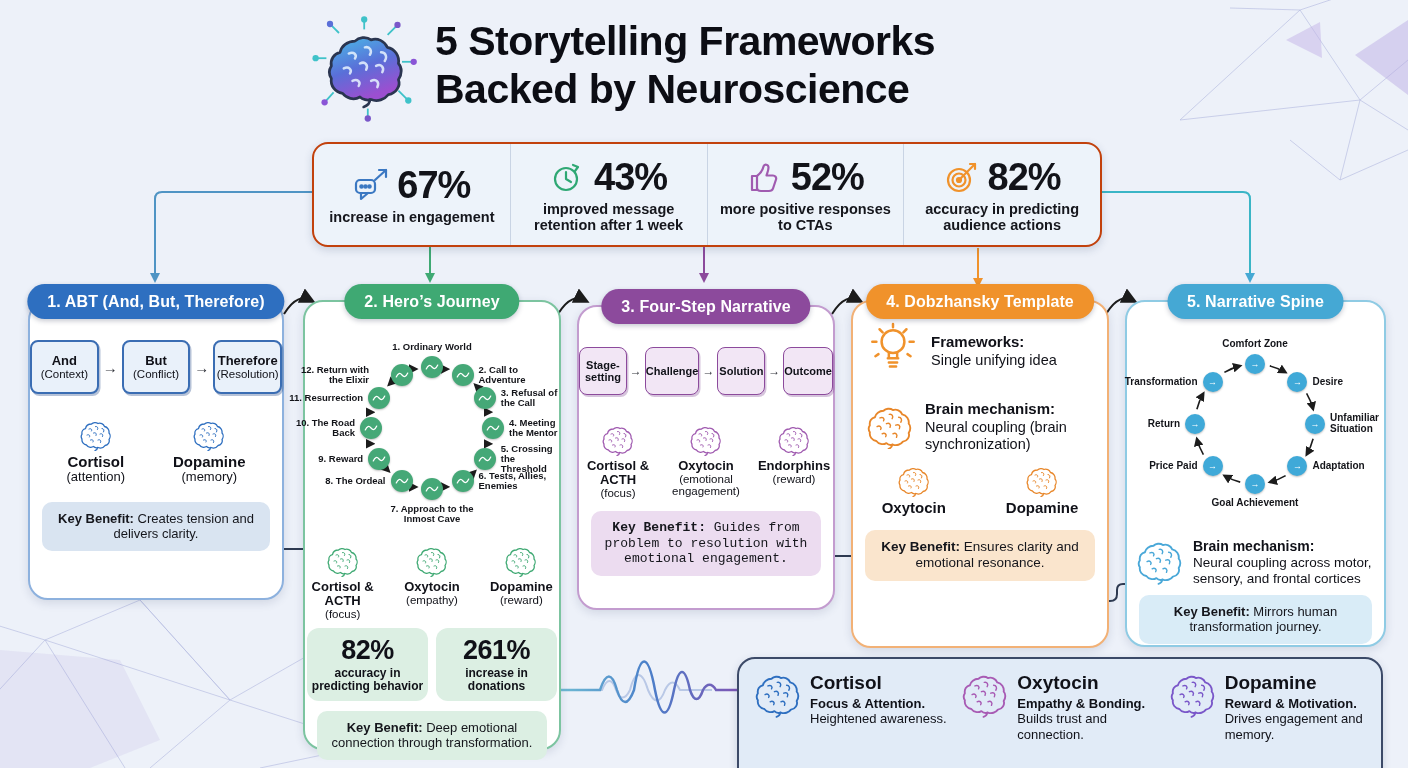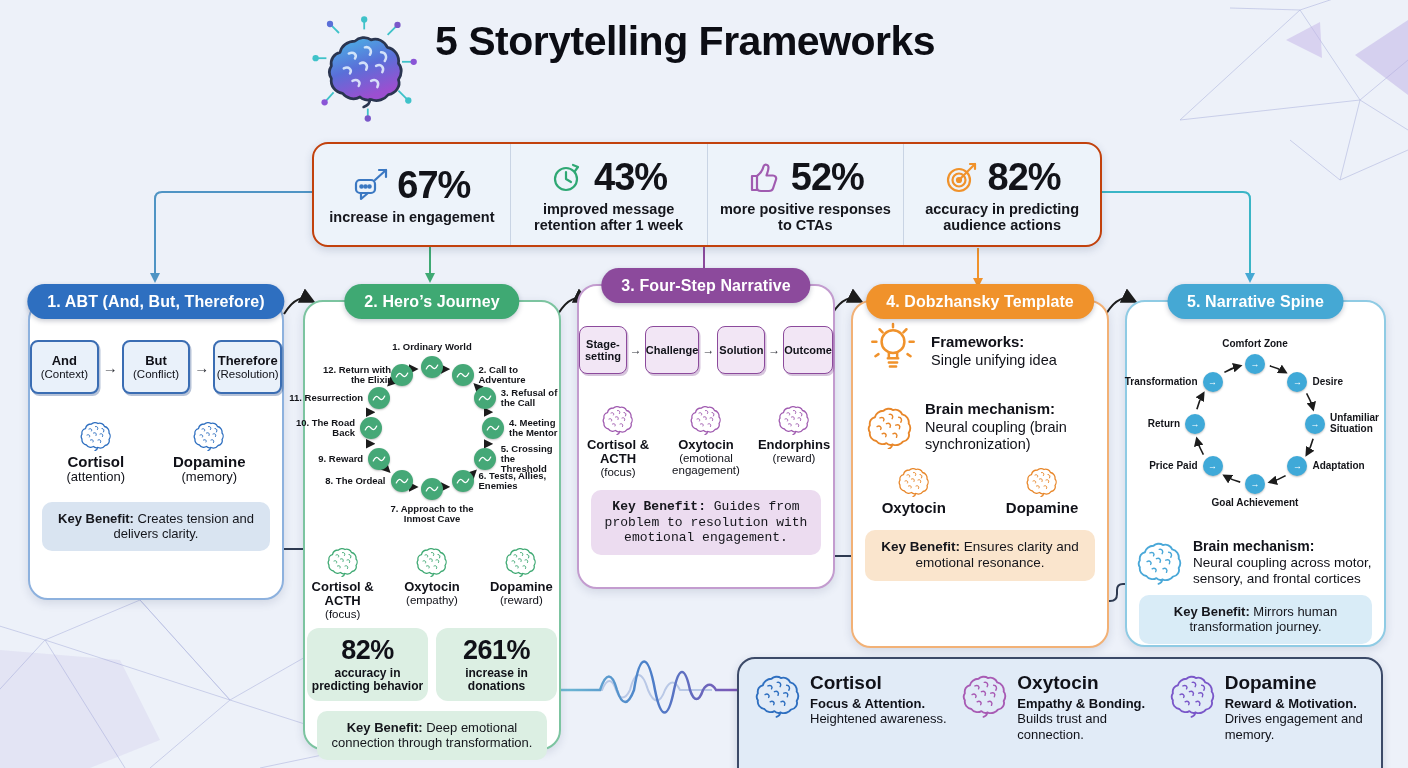--- a/index.html
+++ b/index.html
@@ -24,21 +24,21 @@
   .stat-cell{flex:1;display:flex;flex-direction:column;align-items:center;justify-content:center;padding:6px 4px;}
   .stat-cell + .stat-cell{border-left:1.5px solid #c9d4e4;}
   .stat-top{display:flex;align-items:center;gap:8px;}
   .stat-value{font-size:38px;font-weight:800;letter-spacing:-1px;color:#121319;}
   .stat-caption{font-size:14.5px;font-weight:700;text-align:center;line-height:1.12;margin-top:2px;color:#15161c;}
   
   .card{position:absolute;background:#ffffff;border-radius:20px;z-index:2;
     box-shadow:0 3px 10px rgba(40,60,100,.14);}
   #card-abt{left:28px;top:300px;width:252px;height:296px;border:2px solid #8db1de;}
   #card-hero{left:303px;top:300px;width:254px;height:446px;border:2px solid #7cc4a0;}
-  #card-four{left:577px;top:284px;width:254px;height:301px;border:2px solid #c39ccf;}
+  #card-four{left:577px;top:305px;width:254px;height:301px;border:2px solid #c39ccf;}
   #card-dob{left:851px;top:300px;width:254px;height:344px;border:2px solid #f2b176;}
   #card-spine{left:1125px;top:300px;width:257px;height:343px;border:2px solid #8fcbe4;}
   .pill{position:absolute;top:-18px;left:50%;transform:translateX(-50%);
     height:35px;line-height:35px;padding:0 20px;border-radius:18px;white-space:nowrap;
     color:#fff;font-weight:800;font-size:16px;letter-spacing:.1px;
     box-shadow:0 2px 5px rgba(30,40,70,.25);}
   #card-abt  .pill{background:#2e6fc0;}
   #card-hero .pill{background:#3fa973;}
   #card-four .pill{background:#8c4a9c;}
   #card-dob  .pill{background:#f0922b;}
@@ -210,20 +210,21 @@
           <path d="M40 28 C44 26 47 29 45 33"></path>
           <path d="M21 40 C25 38 28 41 26 44"></path>
           <path d="M36 40 C40 38 43 41 41 45"></path>
       </g>
     </g>
   </svg>
 </div>
 
 <div id="title-block">
   <div class="t-line">5 Storytelling Frameworks</div>
+  <div class="t-line">Backed by Neuroscience</div>
 </div>
 
 <div id="stats-bar">
   <div class="stat-cell">
     <div class="stat-top">
       <span>
         <svg width="36" height="36" viewBox="0 0 36 36" fill="none" stroke="#3b78c2" stroke-width="2.2" stroke-linecap="round" stroke-linejoin="round">
           <rect x="3" y="13" width="19" height="13" rx="4"></rect>
             <path d="M8 26 L8 32 L15 26"></path>
           <circle cx="8.5" cy="19.5" r="1.2" fill="#3b78c2"></circle>
@@ -428,21 +429,21 @@
         <svg width="14" height="10" viewBox="0 0 22 14" fill="none" stroke="#ffffff" stroke-width="2" stroke-linecap="round">
           <path d="M2 10 q4 -9 9 -3 q5 6 9 -3"></path>
         </svg>
       </div>
       <div class="clabel" style="left: 58.1725px; top: 87.5px; transform: translate(-100%, -50%); text-align: right; max-width: 80px;">11. Resurrection</div>
       <div class="cnode" style="left: 85.5px; top: 54.1725px; width: 22px; height: 22px; background: rgb(69, 168, 119);">
         <svg width="14" height="10" viewBox="0 0 22 14" fill="none" stroke="#ffffff" stroke-width="2" stroke-linecap="round">
           <path d="M2 10 q4 -9 9 -3 q5 6 9 -3"></path>
         </svg>
       </div>
-      <div class="clabel" style="left: 86px; top: 65.1725px; transform: translate(-100%, -50%); text-align: right; max-width: 80px;">12. Return with the Elixir</div>
+      <div class="clabel" style="left: 64px; top: 65.1725px; transform: translate(-100%, -50%); text-align: right; max-width: 80px;">12. Return with the Elixir</div>
     </div>
   <div class="brains">
     <div class="brain-item">
       <span class="bicon" style="color:#3fa973">
           <svg width="32" height="31.04" viewBox="0 0 64 62" fill="none" stroke="currentColor" stroke-width="2.6" stroke-linecap="round" stroke-linejoin="round">
   <path d="M23 8 C17 8 12 12 11 17 C6 18 3 23 4 28 C2 31 2 35 4 38 C3 44 7 49 13 50 C16 54 22 56 27 53 C29 55 33 56 36 55 C41 57 47 55 50 51 C56 50 60 44 58 39 C61 35 61 29 58 26 C59 20 55 14 49 13 C47 8 41 5 36 7 C32 4 26 5 23 8 Z"></path>
   <path d="M35 55 C35 58 33 60 30 61"></path>
   <g stroke-width="2">
     <path d="M18 18 C22 16 25 19 23 22"></path>
               <path d="M31 13 C35 12 37 16 35 19"></path>

